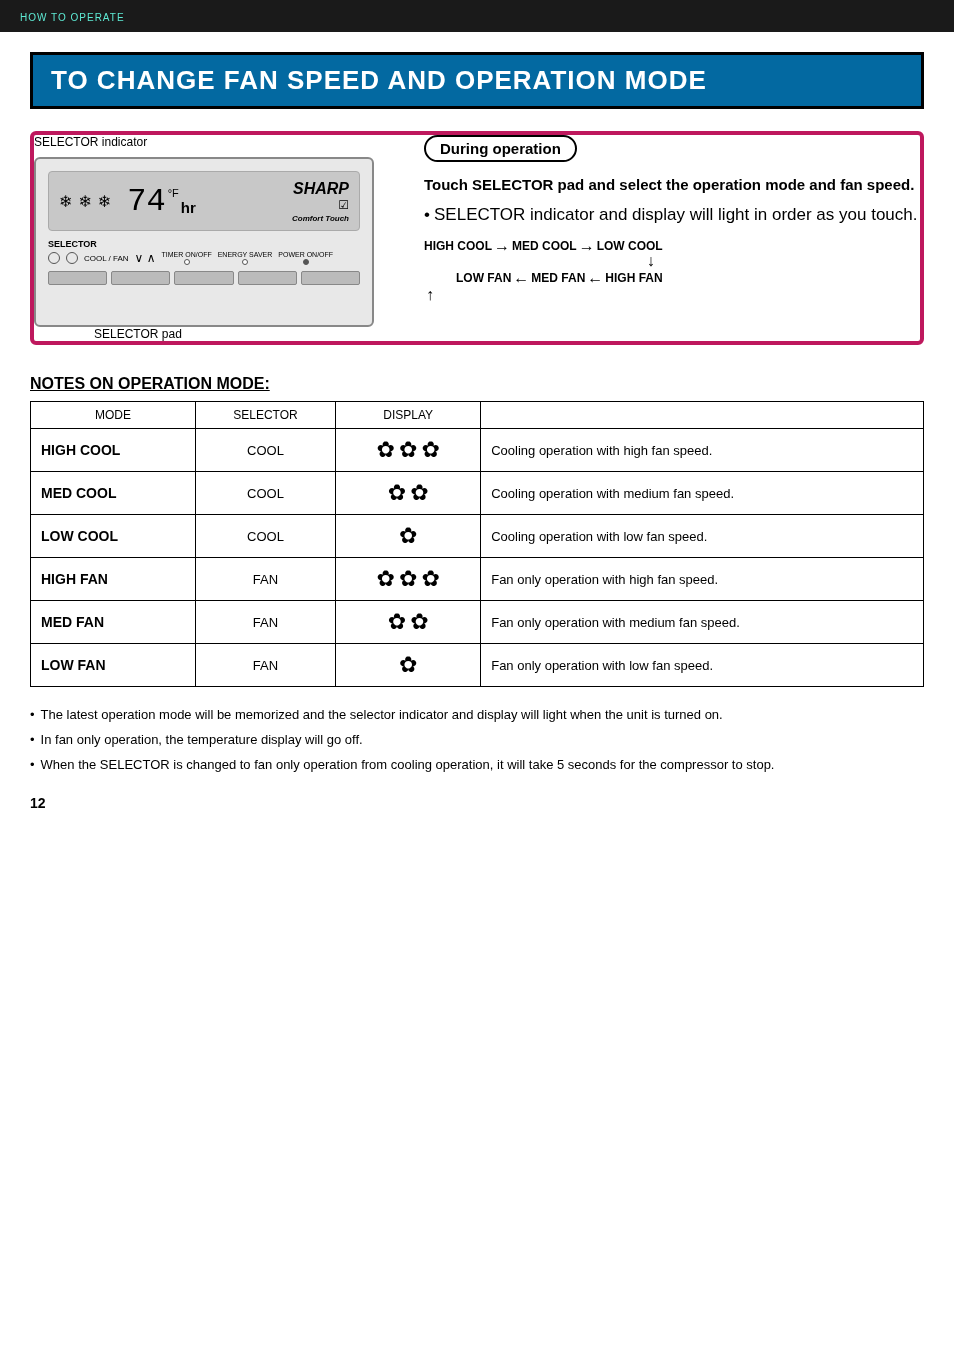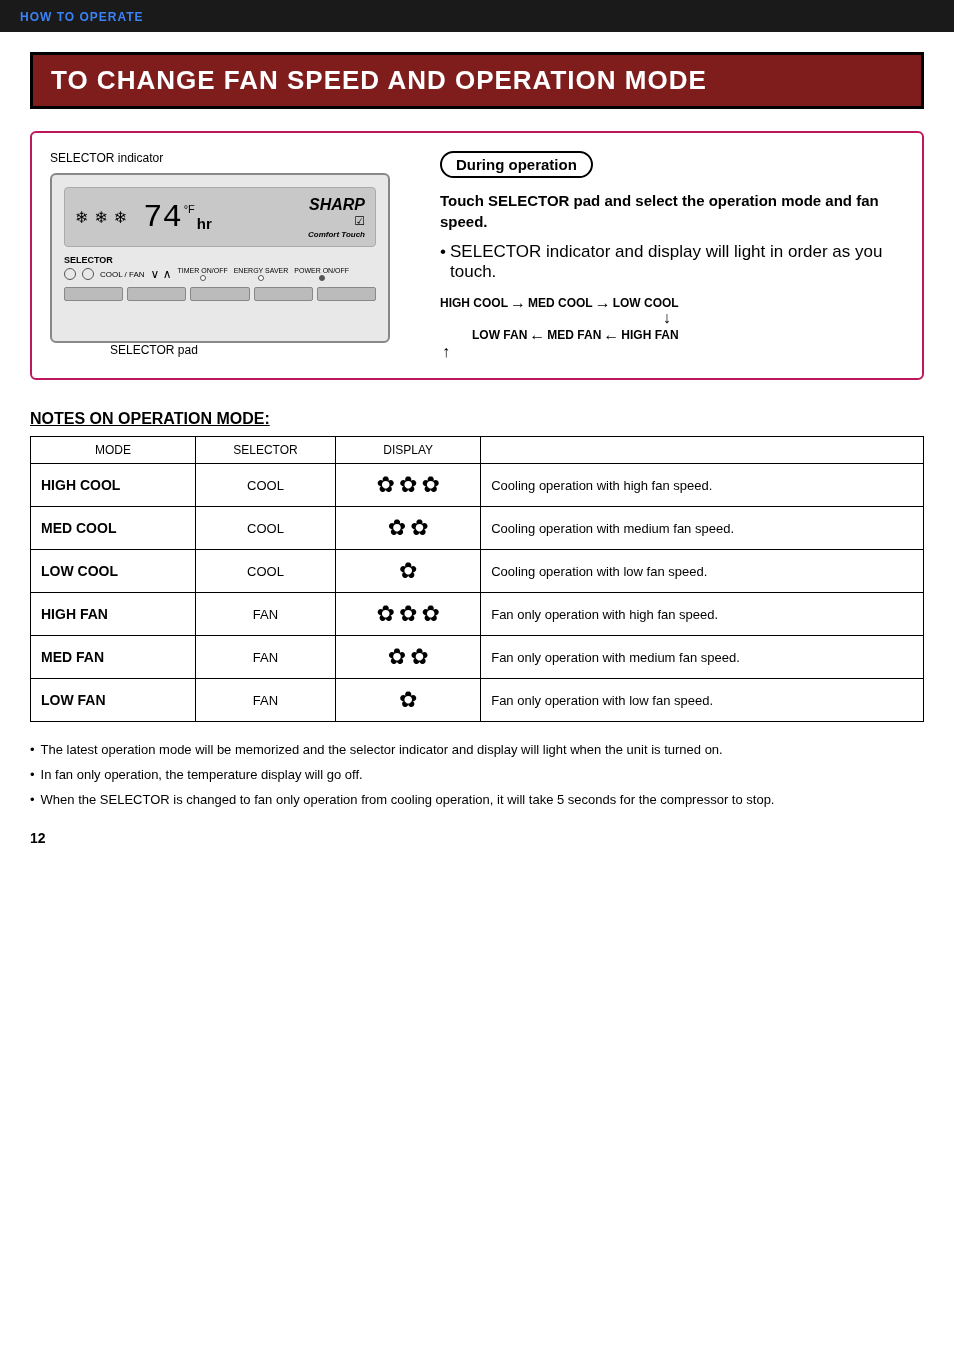--- a/index.html
+++ b/index.html
@@ -12,49 +12,48 @@
       font-size: 14px;
     }
 
     
     .header-bar {
       background: #1a1a1a;
       padding: 8px 20px;
       margin-bottom: 20px;
     }
     .header-bar span {
-      color: #3b82f6;
-      font-weight: bold;
-      font-size: 12px;
+      color: #5eead4;
+      font-weight: normal;
+      font-size: 10px;
       letter-spacing: 1px;
     }
 
     .page-content {
       padding: 0 30px 30px 30px;
     }
 
     
     .main-title-box {
       border: 3px solid #000;
-      background: #7f1d1d;
+      background: #0369a1;
       padding: 10px 18px;
       margin-bottom: 22px;
     }
     .main-title-box h1 {
       color: #fff;
       font-size: 26px;
       font-weight: bold;
       letter-spacing: 1px;
     }
 
     
     .instruction-box {
-      border: 2px solid #be185d;
+      border: 4px solid #be185d;
       border-radius: 6px;
-      padding: 18px;
       display: flex;
       gap: 20px;
       margin-bottom: 30px;
     }
 
     
     .device-panel {
       flex: 0 0 370px;
       position: relative;
     }

